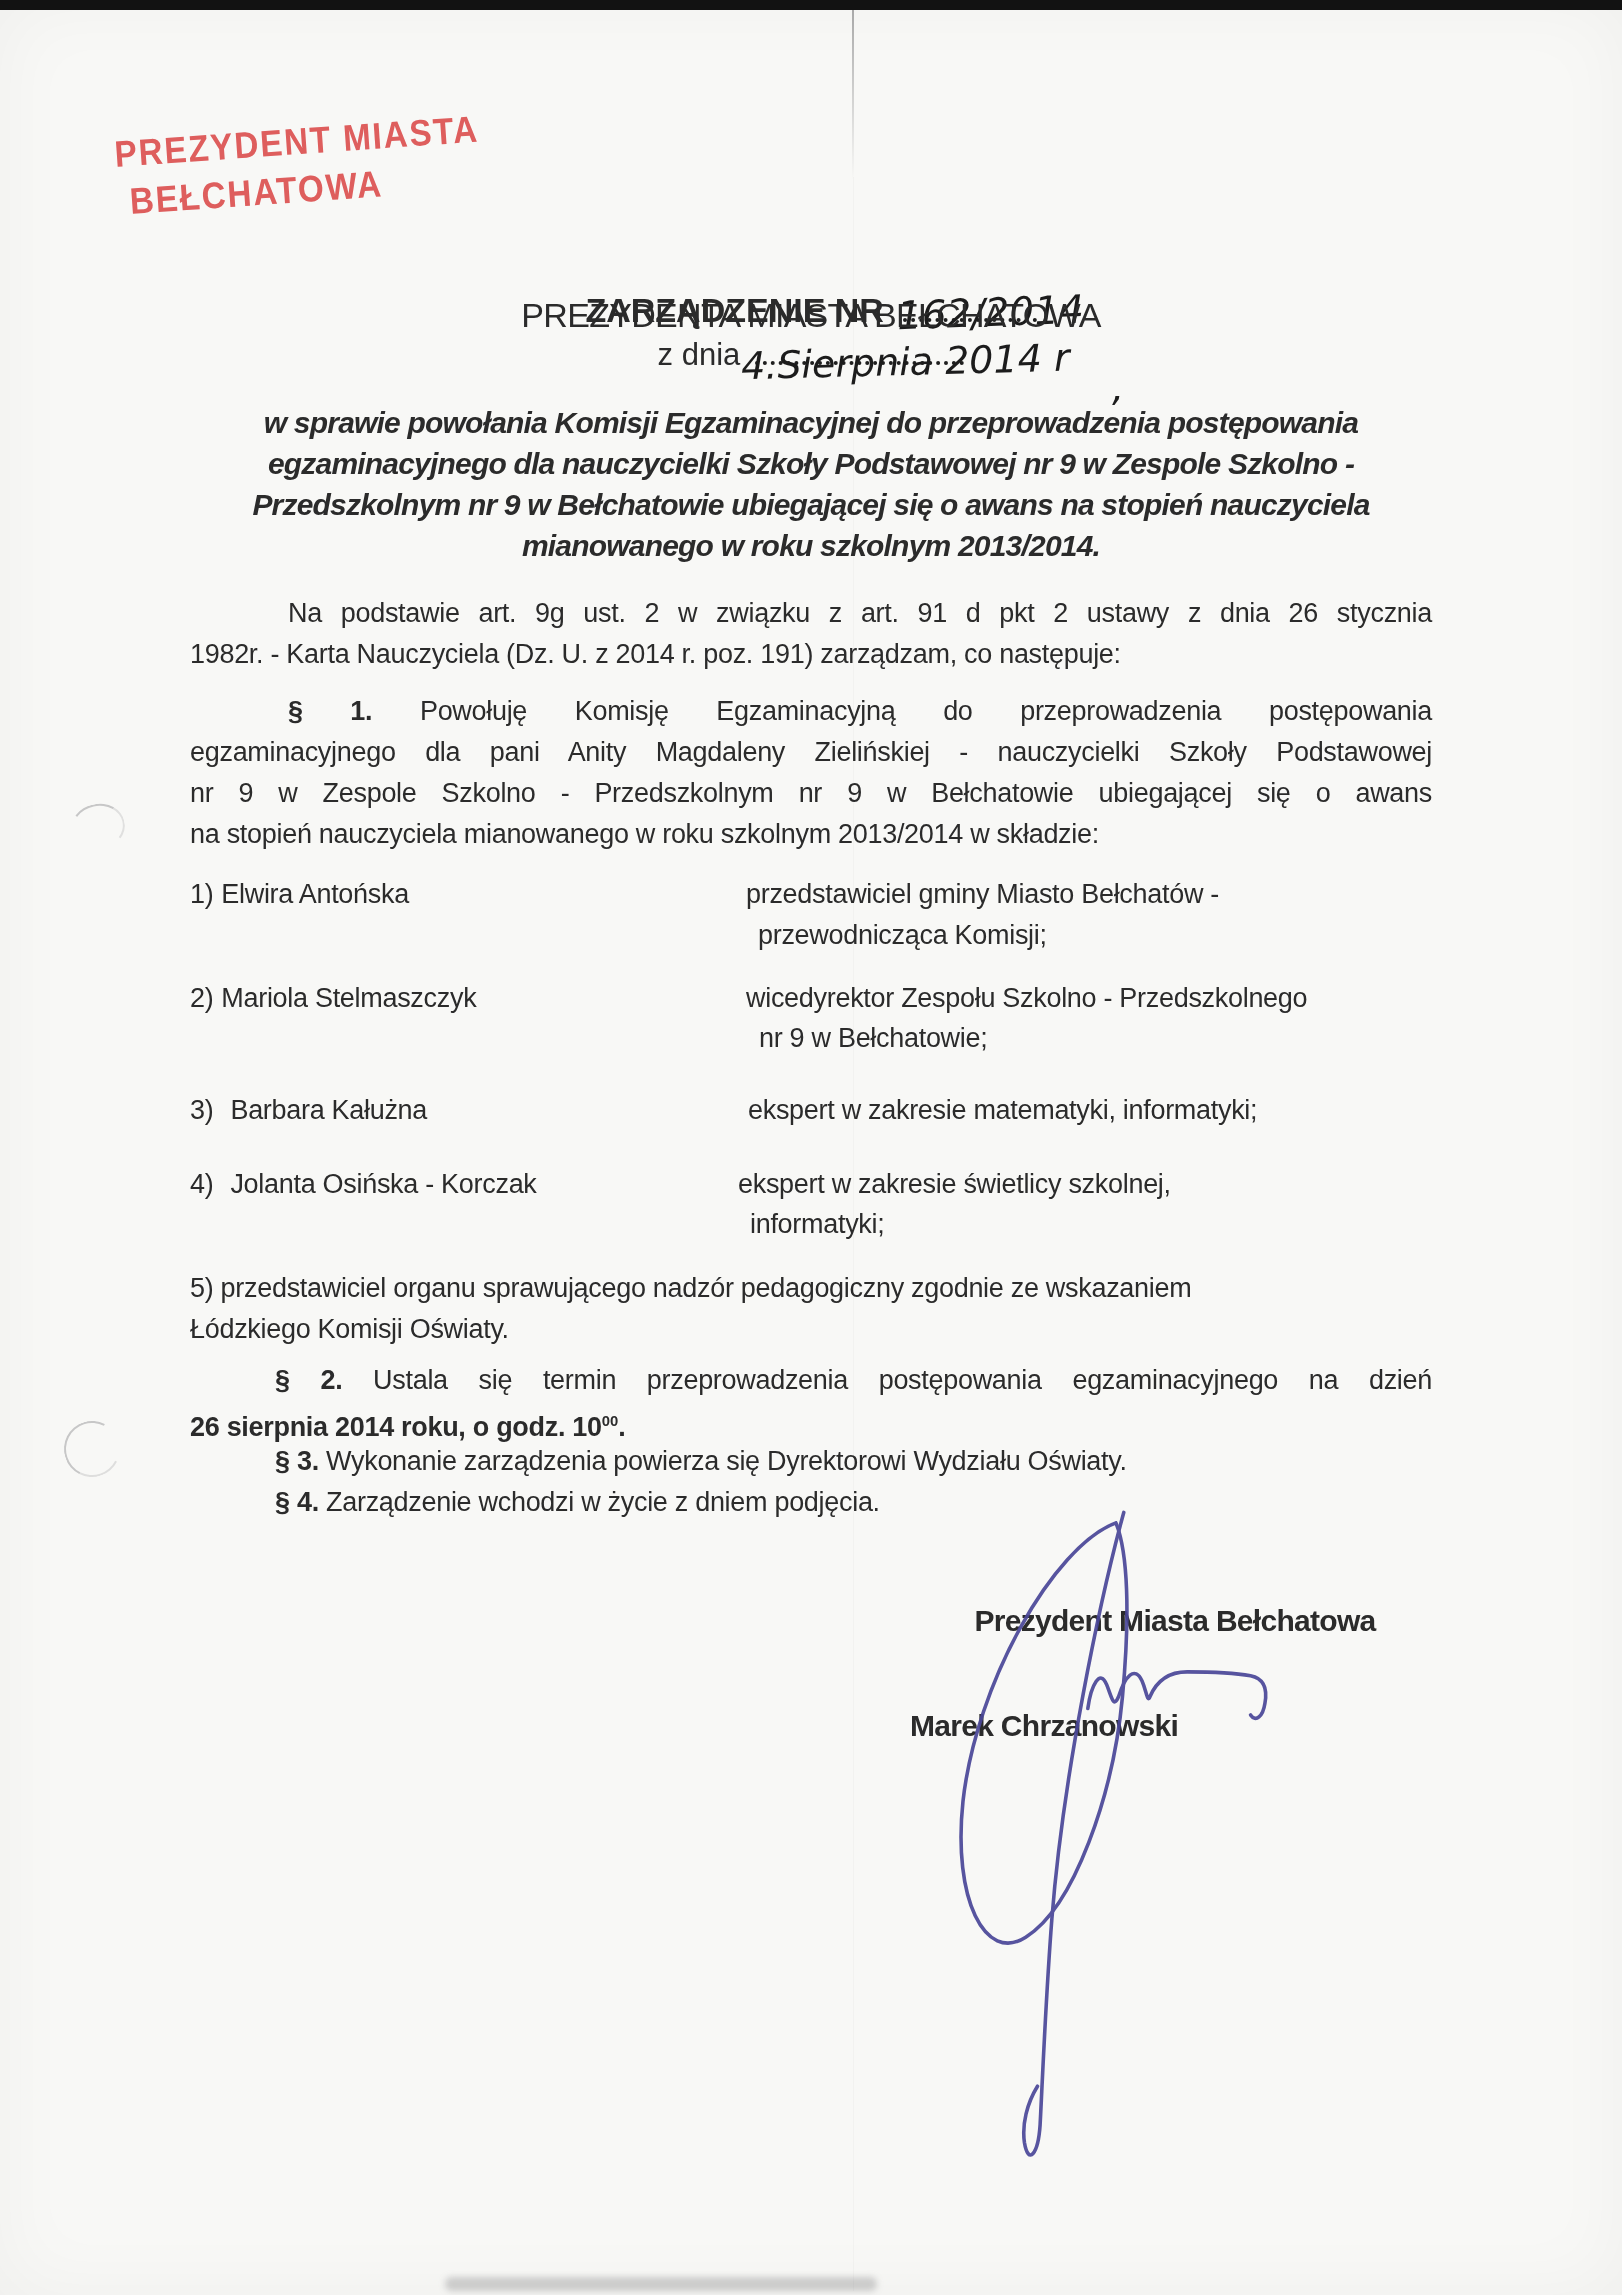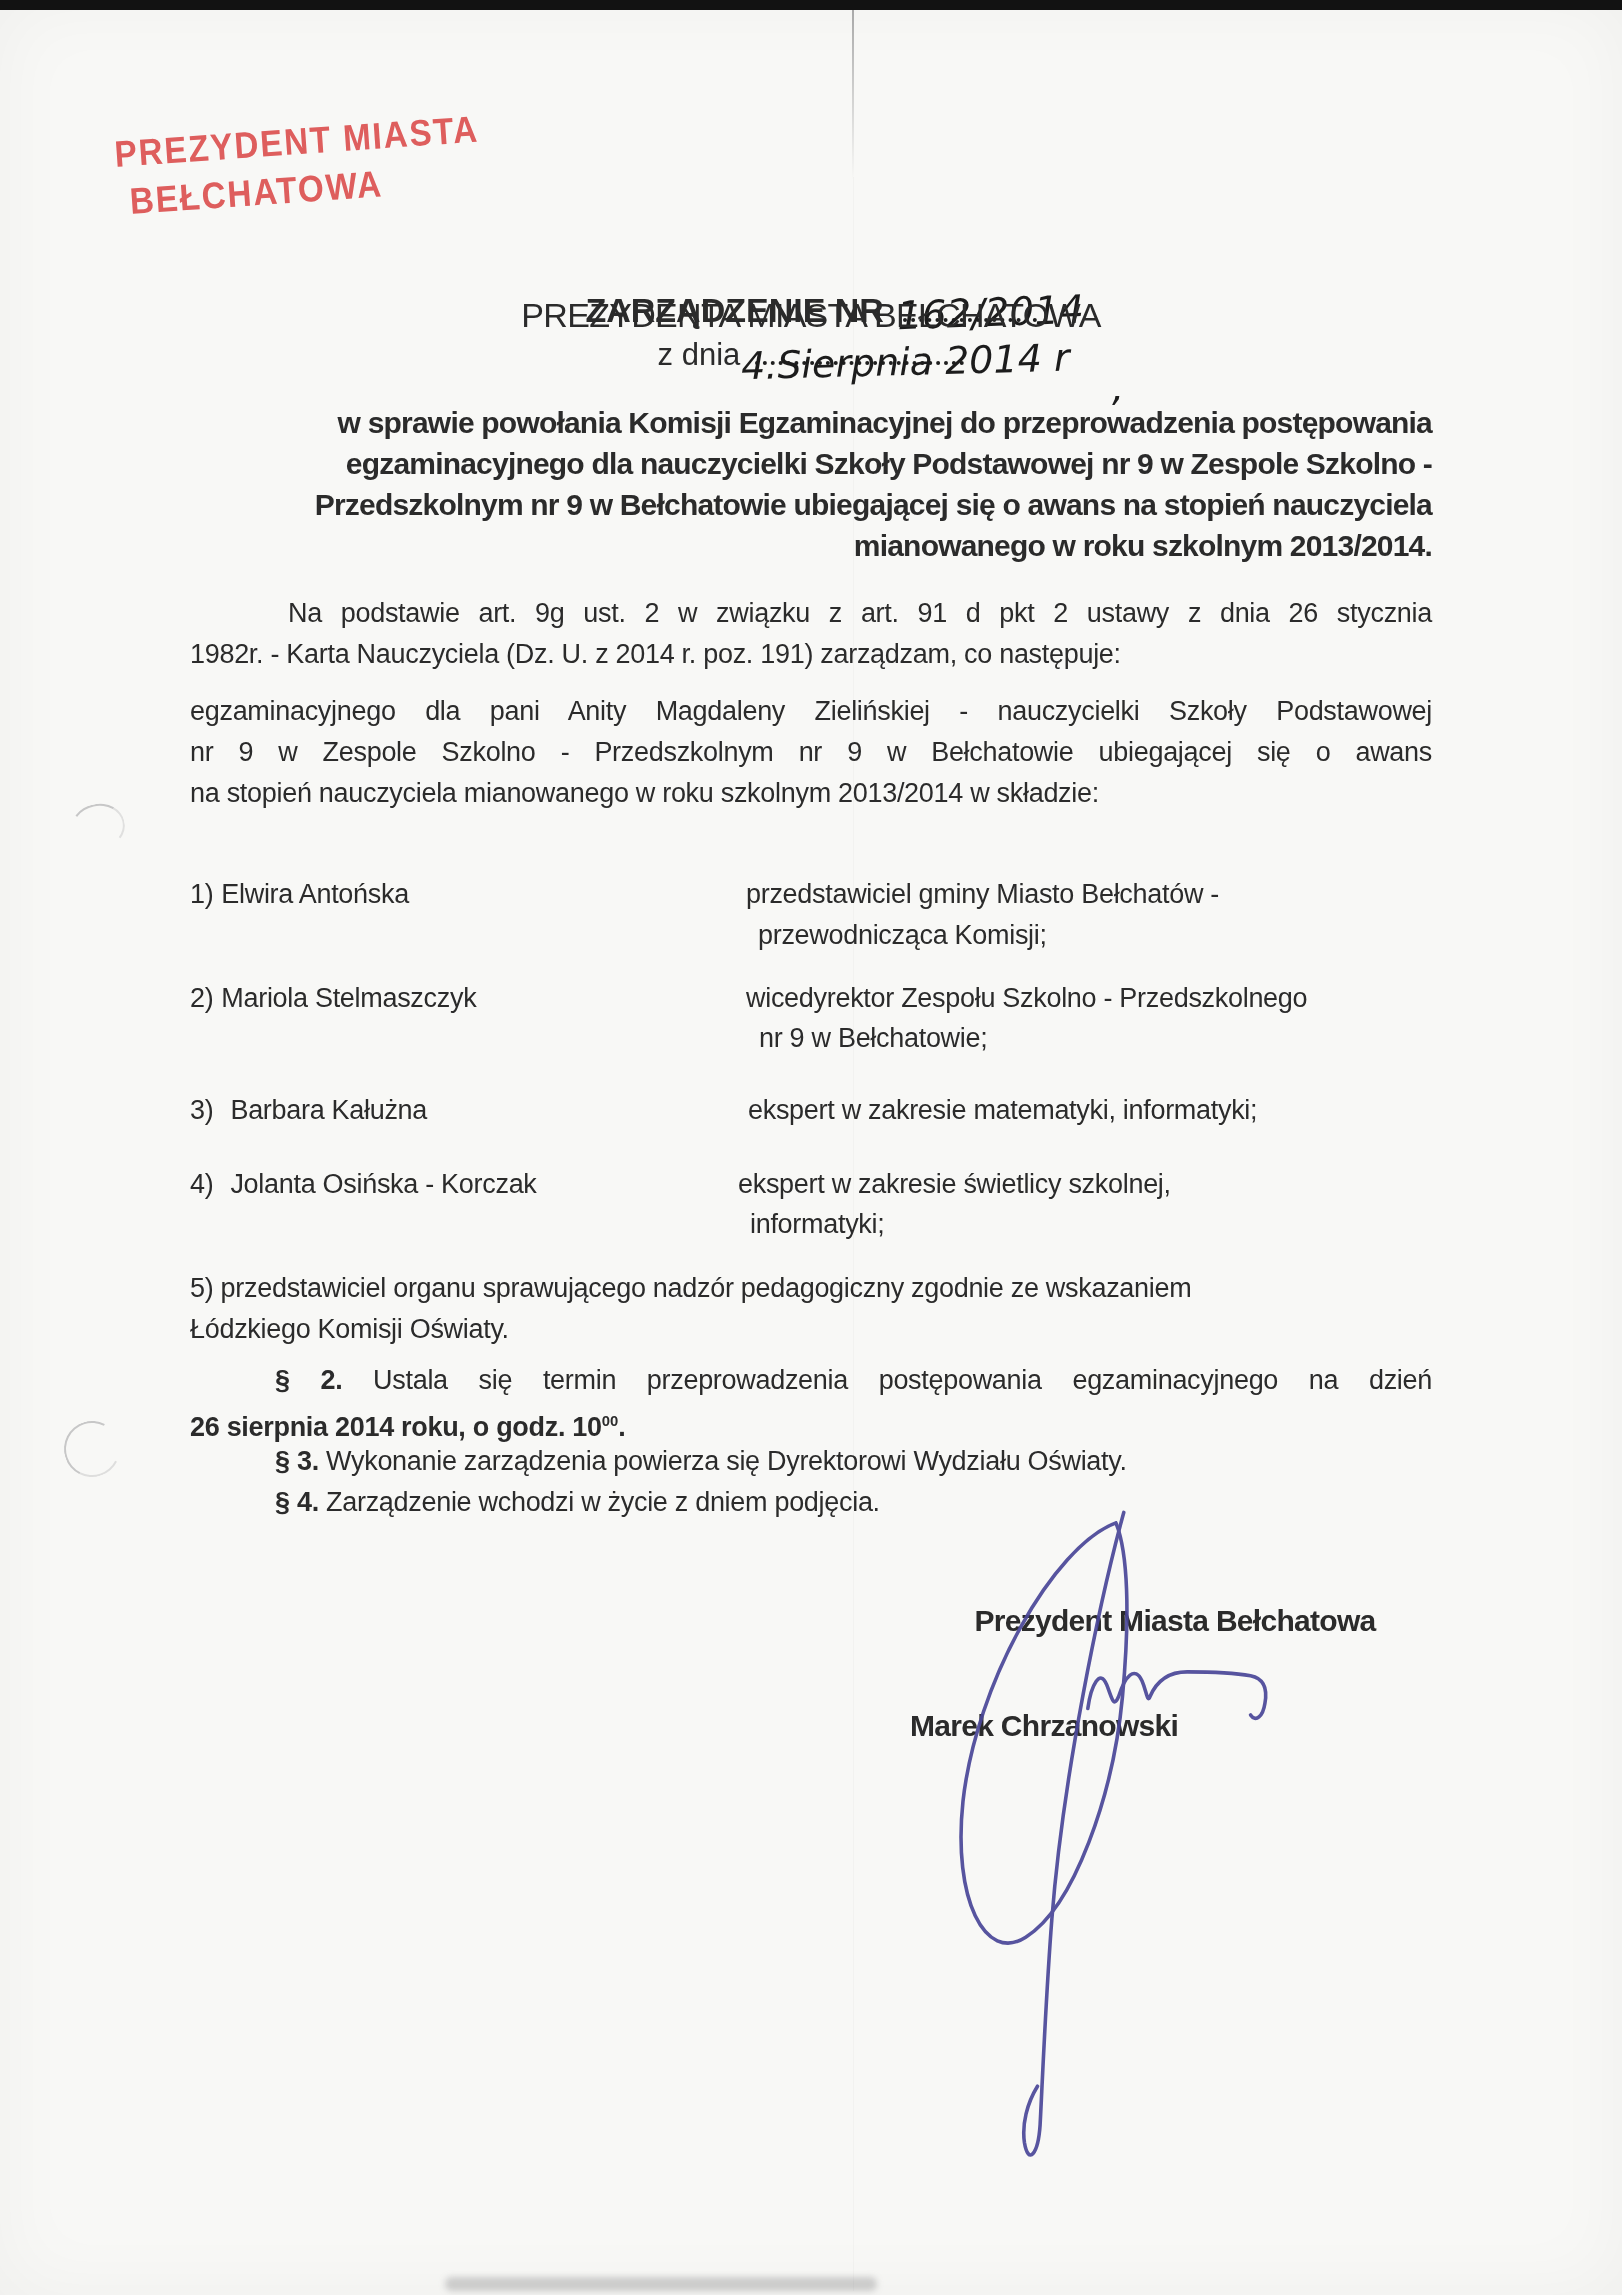--- a/index.html
+++ b/index.html
@@ -63,21 +63,21 @@
   .hw-nr { left:3.9px; bottom:-5.2px; font-size:39px; transform:rotate(-2deg); }
   .hw-date { left:-7.9px; bottom:-10.5px; font-size:38px; transform:rotate(-1.5deg); }
   .hw-comma { position:absolute; left:1112px; top:366px; font-family:"DejaVu Sans",sans-serif; font-style:italic; font-size:38px; color:#1c1c1c; }
   
   .body-txt { font-size:27px; letter-spacing:-0.3px; line-height:41px;margin-top:12px; }
   .block { position:absolute; left:190px; width:1242px; }
   .bold { font-weight:bold; }
   .jl { text-align:justify; text-align-last:justify; }
   .ind  { display:inline-block; width:98px; }
   .ind2 { display:inline-block; width:85px; }
-  .subject { top:402px; font-weight:bold; font-size:30px; letter-spacing:-0.8px; line-height:41px; text-align:right; }
+  .subject { top:402px; font-weight:bold; font-size:30px; letter-spacing:-0.8px; line-height:41px; text-align:center;font-style:italic; }
   .legal { top:581px; }
   .par1 { top:679px; }
   .item5 { top:1256px; }
   .par2 { top:1348px; }
   .par3 { top:1429px; }
   .par4 { top:1470px; }
   sup.hours { font-size:0.55em; vertical-align:super; letter-spacing:0; }
   
   .c-name { position:absolute; left:190px; white-space:nowrap;text-align:center; }
   .c-role { position:absolute; white-space:nowrap; }
@@ -128,20 +128,21 @@
     <div>Przedszkolnym nr 9 w Bełchatowie ubiegającej się o awans na stopień nauczyciela</div>
     <div>mianowanego w roku szkolnym 2013/2014.</div>
   </div>
 
   <div class="block body-txt legal">
     <div class="jl"><span class="ind"></span><span>Na podstawie art. 9g ust. 2  w związku z art. 91 d pkt 2 ustawy z dnia 26 stycznia</span></div>
     <div>1982r. - Karta Nauczyciela  (Dz. U. z 2014 r. poz. 191) zarządzam, co następuje:</div>
   </div>
 
   <div class="block body-txt par1">
+    <div class="jl"><span class="ind"></span><span class="bold">§ 1.</span> <span>Powołuję Komisję Egzaminacyjną do przeprowadzenia postępowania</span></div>
     <div class="jl">egzaminacyjnego dla pani Anity Magdaleny Zielińskiej - nauczycielki Szkoły Podstawowej</div>
     <div class="jl">nr 9 w Zespole Szkolno - Przedszkolnym nr 9 w Bełchatowie ubiegającej się o awans</div>
     <div>na stopień nauczyciela mianowanego w roku szkolnym 2013/2014 w składzie:</div>
   </div>
 
   <div class="c-name body-txt" style="top:862px">
     <span>1)</span><span class="num-gap"></span><span>Elwira Antońska</span>
   </div>
   <div class="c-role body-txt" style="left:746px; top:862px">przedstawiciel gminy Miasto Bełchatów -</div>
   <div class="c-role body-txt" style="left:758px; top:903px">przewodnicząca Komisji;</div>

